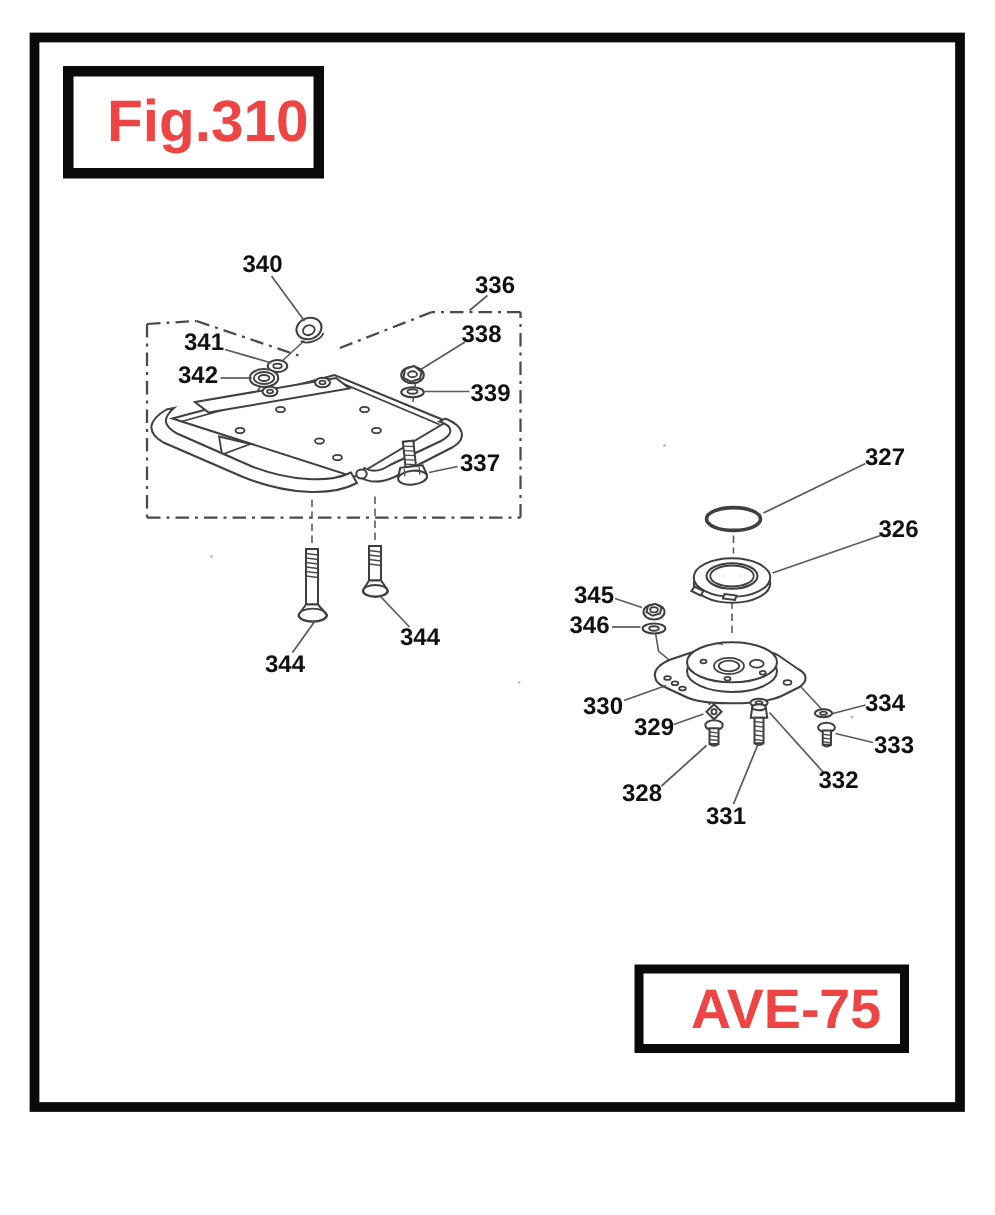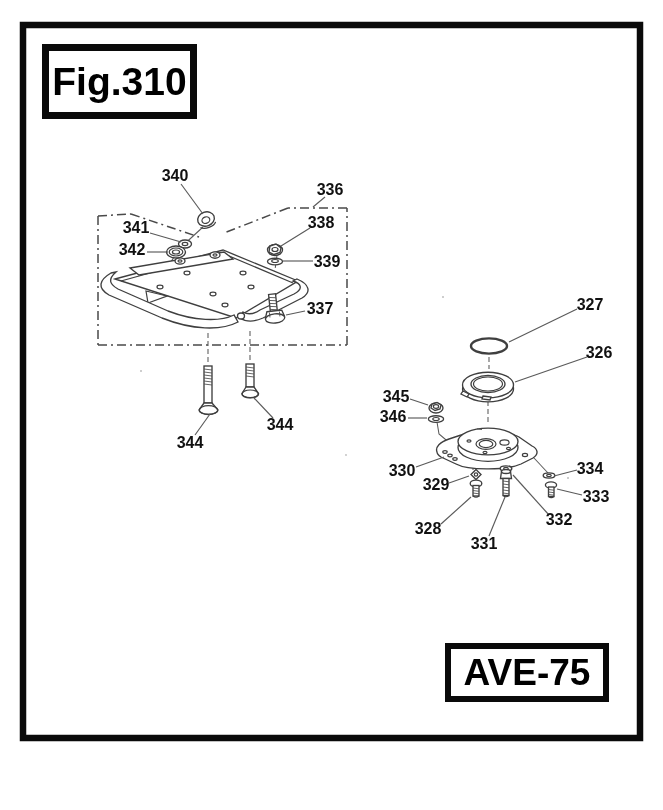--- a/index.html
+++ b/index.html
@@ -1,23 +1,23 @@
 <!DOCTYPE html>
 <html><head>
 <meta charset="utf-8">
 <style>
   html,body{margin:0;padding:0;background:#fff;}
   #page{position:relative;width:663px;height:810px;background:#ffffff;overflow:hidden;
         font-family:"Liberation Sans", sans-serif;}
   #page svg{position:absolute;left:0;top:0;}
   .boxlabel{position:absolute;border:7px solid #0a0a0a;background:#fff;display:flex;
-            align-items:center;justify-content:center;font-weight:bold;color:#000000;
-            letter-spacing:0px;}
+            align-items:center;justify-content:center;font-weight:bold;color:#ef4444;
+            letter-spacing:0px;padding-left:19px;}
   #fig-box{left:42px;top:44px;width:141px;height:61px;font-size:39px;}
-  #model-box{left:445px;top:643px;width:152px;height:47px;border-width:6px;font-size:37px;}
+  #model-box{left:423px;top:643px;width:152px;height:47px;border-width:6px;font-size:37px;}
   
   .frame{fill:none;stroke:#0a0a0a;stroke-width:6.5;}
   .ph{fill:none;stroke:#4a4a4a;stroke-width:1.5;stroke-dasharray:9 4 2 4;}
   .ldr{fill:none;stroke:#5a5a5a;stroke-width:1.15;}
   .axis{fill:none;stroke:#5a5a5a;stroke-width:1.05;}
   .dash{fill:none;stroke:#5a5a5a;stroke-width:1.05;stroke-dasharray:5 3;}
   .pt{fill:#ffffff;stroke:#3f3f3f;stroke-width:1.35;}
   .ptn{fill:none;stroke:#3f3f3f;stroke-width:1.2;}
   .thin{fill:none;stroke:#4a4a4a;stroke-width:0.85;}
   .pn{font-family:"Liberation Sans",sans-serif;font-weight:bold;font-size:16px;fill:#111;

